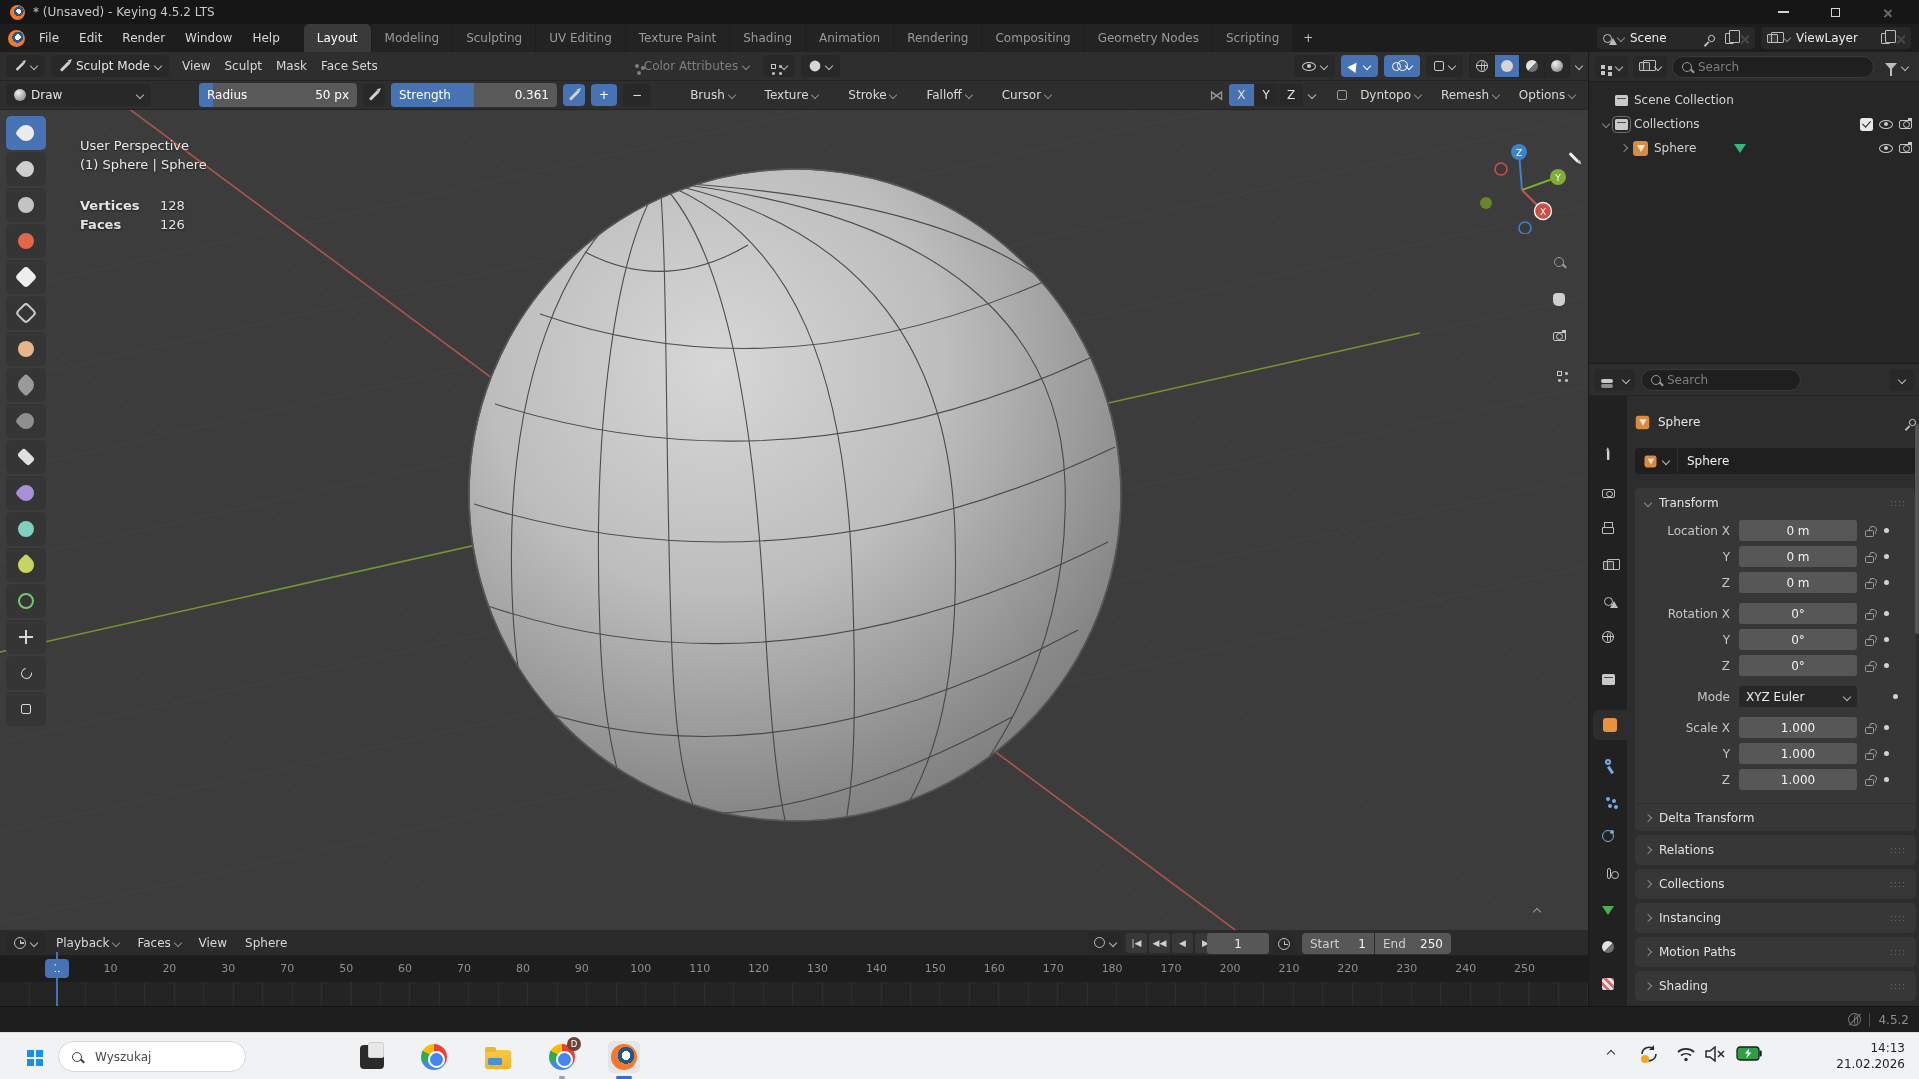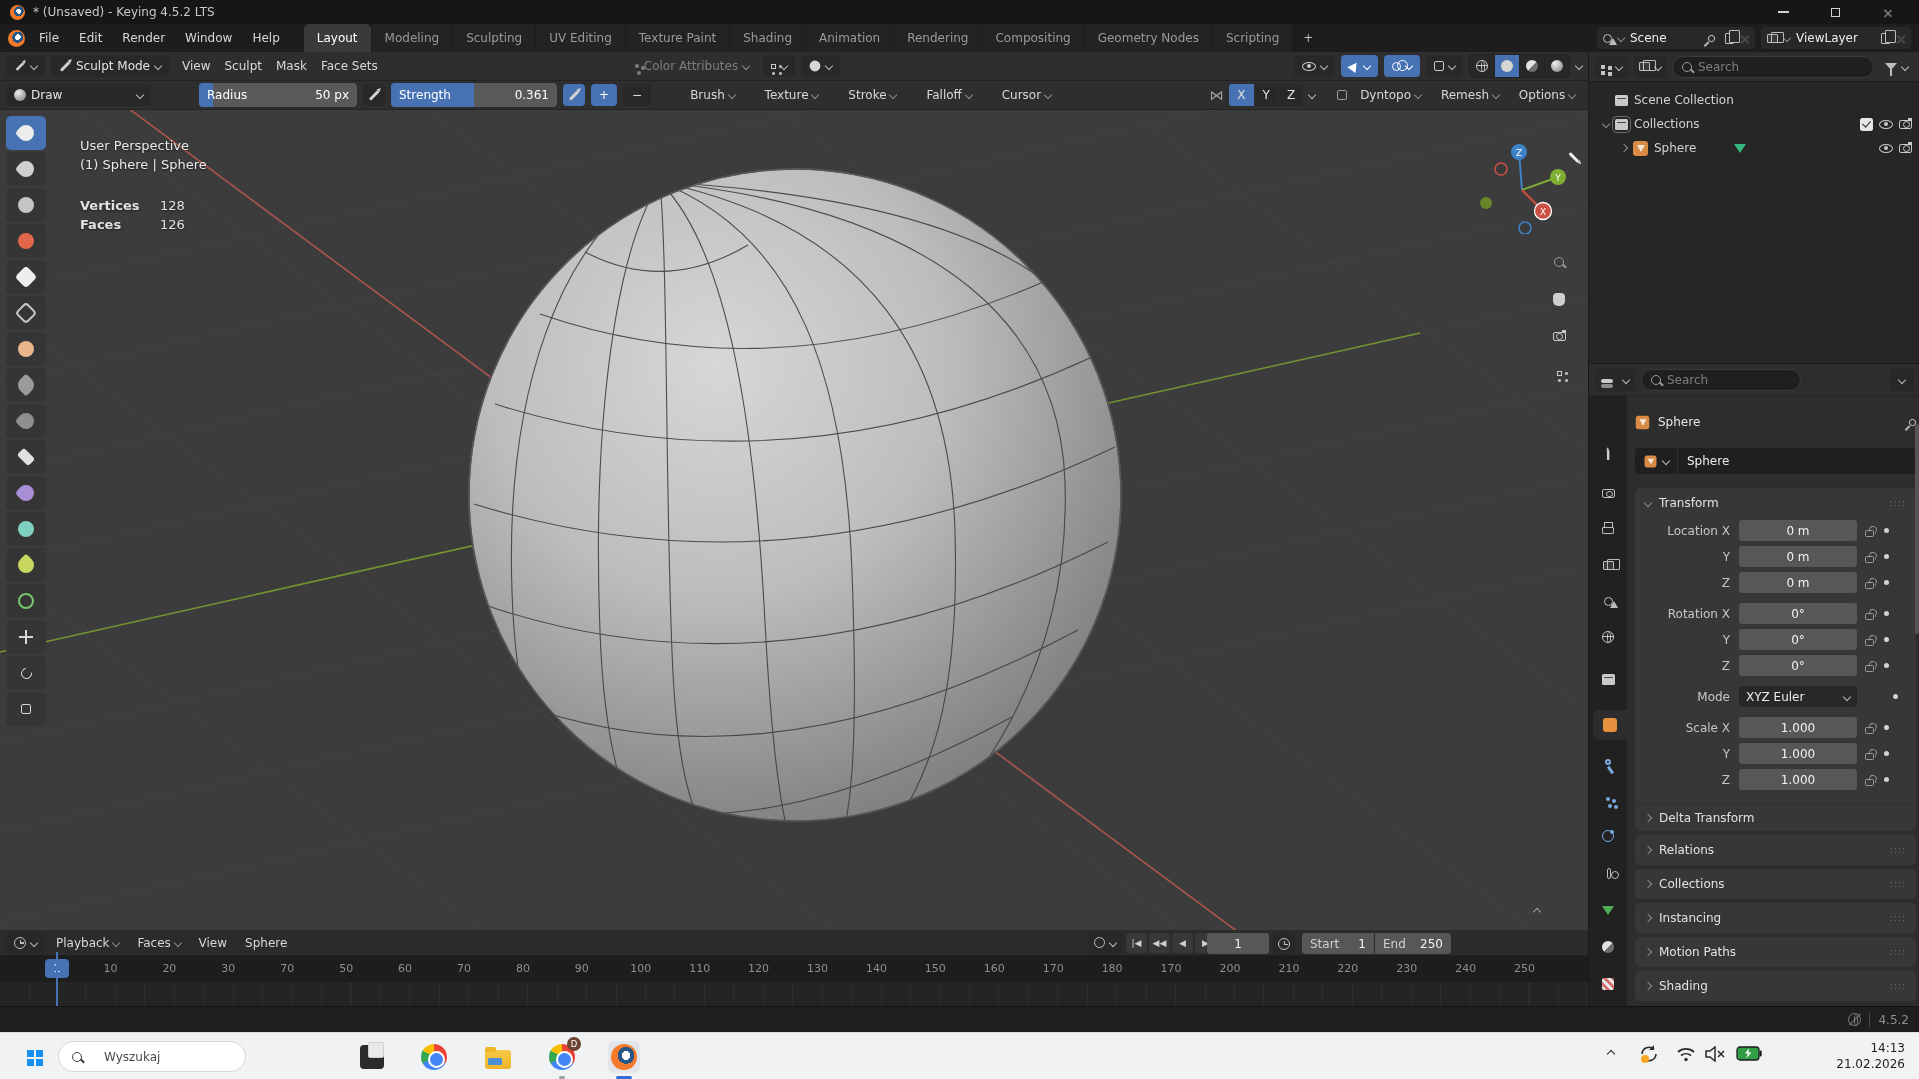--- a/index.html
+++ b/index.html
@@ -161,21 +161,21 @@
   #statusbar{left:0;top:1006px;width:1919px;height:26px;background:#1e1e1e;display:flex;align-items:center;justify-content:flex-end;
      padding:0 10px;gap:8px;color:#8f8f8f;border-top:1px solid #141414}
   .ic-globeoff{width:13px;height:13px;border:1.3px solid #7e7e7e;border-radius:50%}
   .ic-globeoff::before{content:"";position:absolute;left:4.6px;top:0;width:2px;height:12px;border-left:1px solid #7e7e7e;border-right:1px solid #7e7e7e;border-radius:50%}
   .ic-globeoff::after{content:"";position:absolute;left:-2px;top:5px;width:16px;height:1.4px;background:#7e7e7e;transform:rotate(-45deg)}
   
   #taskbar{left:0;top:1032px;width:1919px;height:47px;background:#f0f2f4;border-top:1px solid #dcdee0;color:#1f1f1f}
   .tkicon{position:absolute;top:8px;width:32px;height:32px;display:flex;align-items:center;justify-content:center;border-radius:5px}
   .winlogo{width:7px;height:7px;background:#1390f0;box-shadow:9px 0 0 #1390f0,0 9px 0 #1390f0,9px 9px 0 #1390f0;margin:-8px 0 0 -8px}
   #tksearch{position:absolute;left:58px;top:8px;width:188px;height:31px;background:#fff;border:1px solid #d4d6d8;border-radius:16px;
-     display:flex;align-items:center;gap:22px;padding:0 13px;color:#4a4a4a}
+     display:flex;align-items:center;gap:13px;padding:0 13px;color:#4a4a4a}
   .ic-magd{width:10px;height:10px;border:1.7px solid #3e3e3e;border-radius:50%}
   .ic-magd::after{content:"";position:absolute;width:5px;height:1.7px;background:#3e3e3e;transform:rotate(45deg);right:-4px;bottom:-1px}
   .chrome{width:26px;height:26px;border-radius:50%;
      background:conic-gradient(#ea4335 0 120deg,#4285f4 120deg 240deg,#34a853 240deg 300deg,#fbbc05 300deg 360deg)}
   .chrome::after{content:"";position:absolute;left:6.5px;top:6.5px;width:13px;height:13px;border-radius:50%;background:#4285f4;border:2.5px solid #fff}
   .folder{width:26px;height:19px;background:linear-gradient(#f7c948,#f0b429);border-radius:3px;margin-top:4px}
   .folder::before{content:"";position:absolute;left:0;top:-3px;width:11px;height:5px;background:#f0b429;border-radius:2px 2px 0 0}
   .folder::after{content:"";position:absolute;left:3px;top:8px;width:14px;height:7px;background:#4a90d9;border-radius:1.5px}
   .darkapp{width:24px;height:24px;background:#2b2b2b;border-radius:4px}
   .darkapp::after{content:"";position:absolute;left:8px;top:-3px;width:14px;height:14px;background:#e8e8e8;border:1px solid #cfcfcf;border-radius:2px}

